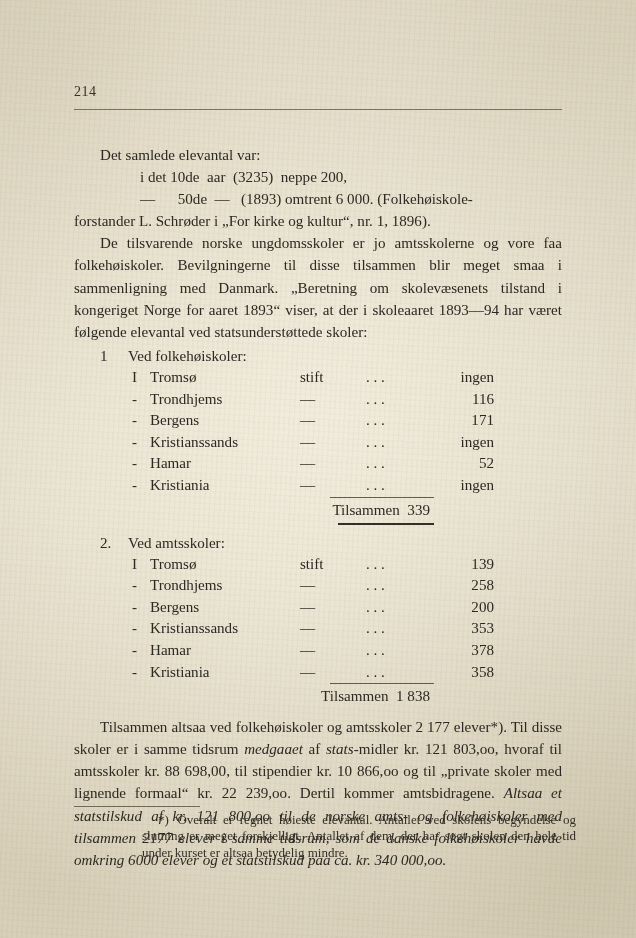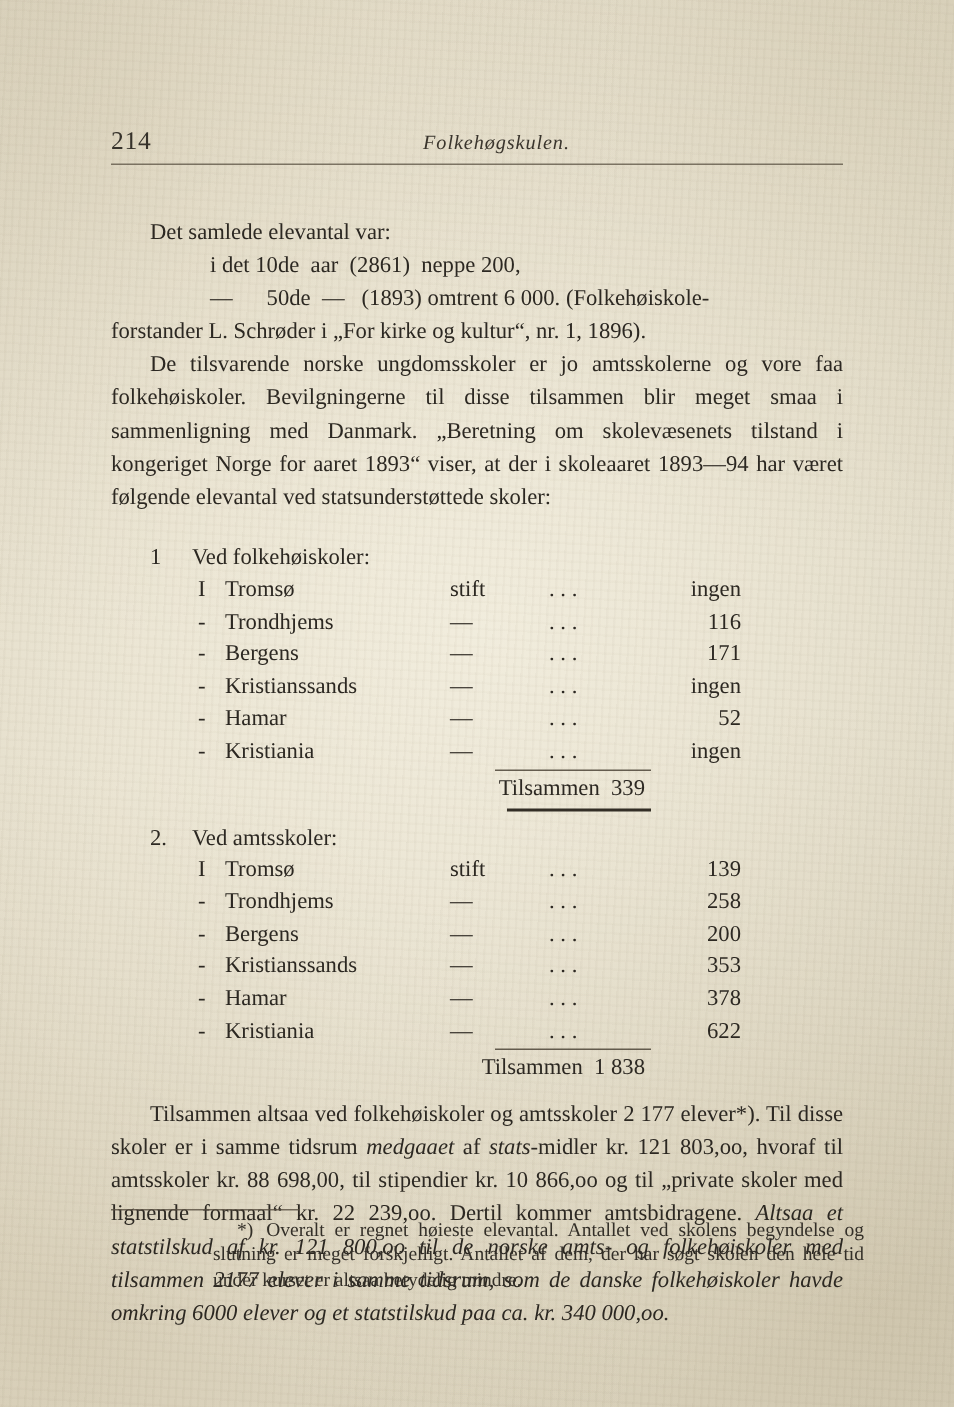--- a/index.html
+++ b/index.html
@@ -54,21 +54,21 @@
   }
   .head-row {
     display: block;
     position: relative;
     height: 22px;
   }
   .folio {
     position: absolute;
     left: 0;
     top: 0;
-    font-size: 17px;
+    font-size: 14px;
     letter-spacing: 0.5px;
     color: #36322b;
   }
   .runhead {
     position: absolute;
     left: 0;
     right: 0;
     top: 3px;
     text-align: center;
     font-style: italic;
@@ -111,21 +111,21 @@
     margin: 0;
     white-space: pre;
     font-size: 15.1px;
     line-height: 22.1px;
   }
   .disp-l1 { padding-left: 66px; }
   .disp-l2 { padding-left: 66px; }
   .disp-l3 { padding-left: 66px; }
 
   
-  .tbl-wrap { margin-top: 18px; }
+  .tbl-wrap { margin-top: 2px; }
   .tbl-title {
     font-size: 15.1px;
     line-height: 22.1px;
     padding-left: 26px;
     white-space: pre;
   }
   .tbl-title .num { display: inline-block; width: 28px; }
 
   table.stift {
     border-collapse: collapse;
@@ -195,30 +195,29 @@
 </style>
 </head>
 <body>
 
 <div class="page">
   <div class="content">
 
     <div class="head">
       <div class="head-row">
         <span class="folio">214</span>
-        <span class="runhead">Folkehøgskulen.</span>
       </div>
       <div class="head-rule"></div>
     </div>
 
     <div class="body">
 
       <div class="p indent">Det samlede elevantal var:</div>
 
-      <div class="disp disp-l1">i det 10de  aar  (2861)  neppe 200,</div>
+      <div class="disp disp-l1">i det 10de  aar  (3235)  neppe 200,</div>
       <div class="disp disp-l3">—      50de  —   (1893) omtrent 6 000. (Folkehøiskole-</div>
       <div class="p">forstander L. Schrøder i „For kirke og kultur“, nr. 1, 1896).</div>
 
       <div class="p indent">De tilsvarende norske ungdomsskoler er jo amtsskolerne og vore faa folkehøiskoler. Bevilgningerne til disse tilsammen blir meget smaa i sammenligning med Danmark. „Beretning om skolevæsenets tilstand i kongeriget Norge for aaret 1893“ viser, at der i skoleaaret 1893—94 har været følgende elevantal ved statsunderstøttede skoler:</div>
 
       <div class="tbl-wrap">
         <div class="tbl-title"><span class="num">1</span><span>Ved folkehøiskoler:</span></div>
         <table class="stift">
           <tbody>
             <tr>
@@ -309,21 +308,21 @@
               <td class="c-name">Hamar</td>
               <td class="c-stift">—</td>
               <td class="c-dots">.   .   .</td>
               <td class="c-val">378</td>
             </tr>
             <tr>
               <td class="c-rom">-</td>
               <td class="c-name">Kristiania</td>
               <td class="c-stift">—</td>
               <td class="c-dots">.   .   .</td>
-              <td class="c-val">622</td>
+              <td class="c-val">358</td>
             </tr>
           </tbody>
         </table>
         <div class="total-row">
           <div class="rule-thin"></div>
           <div class="total-line"><span>Tilsammen</span>&nbsp; <span>1 838</span></div>
         </div>
       </div>
 
       <div class="p indent" style="margin-top:8px"><span>Tilsammen altsaa ved folkehøiskoler og amtsskoler 2 177 elever*). Til disse skoler er i samme tidsrum </span><span class="it">medgaaet</span><span> af </span><span class="it">stats-</span><span>midler kr. 121 803,oo, hvoraf til amtsskoler kr. 88 698,00, til stipendier kr. 10 866,oo og til „private skoler med lignende formaal“ kr. 22 239,oo. Dertil kommer amtsbidragene. </span><span class="it">Altsaa et statstilskud af kr. 121 800,oo til de norske amts- og folkehøiskoler med tilsammen 2177 elever i samme tidsrum, som de danske folkehøiskoler havde omkring 6000 elever og et statstilskud paa ca. kr. 340 000,oo.</span></div>

